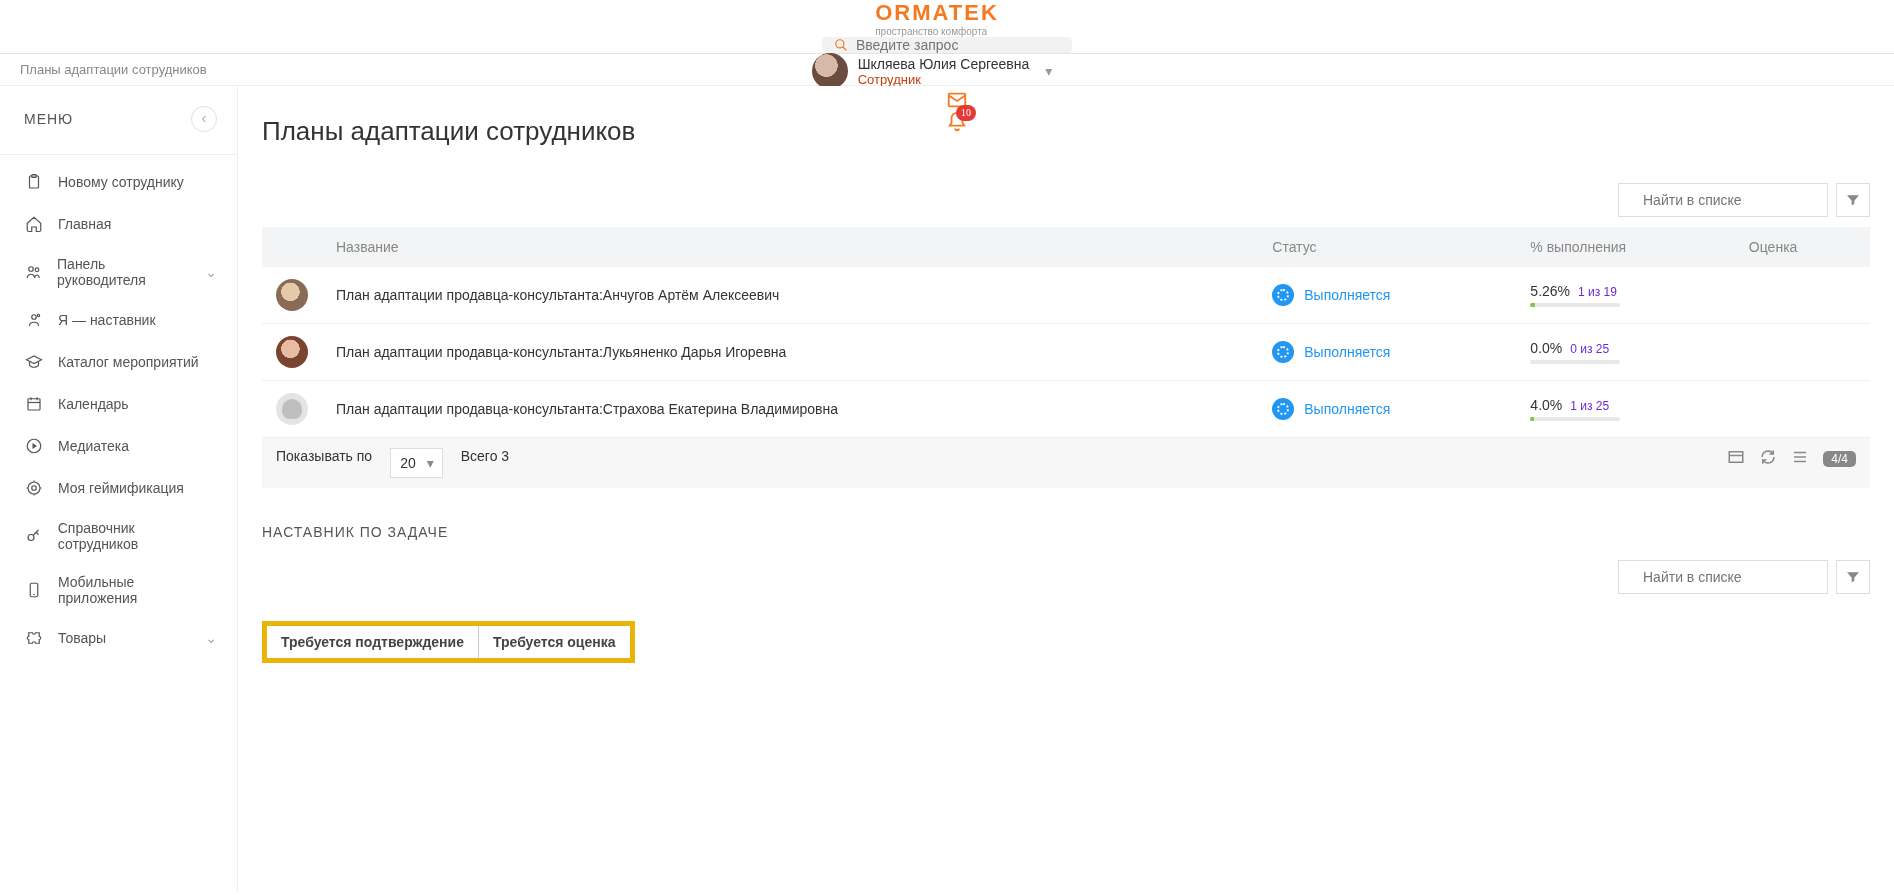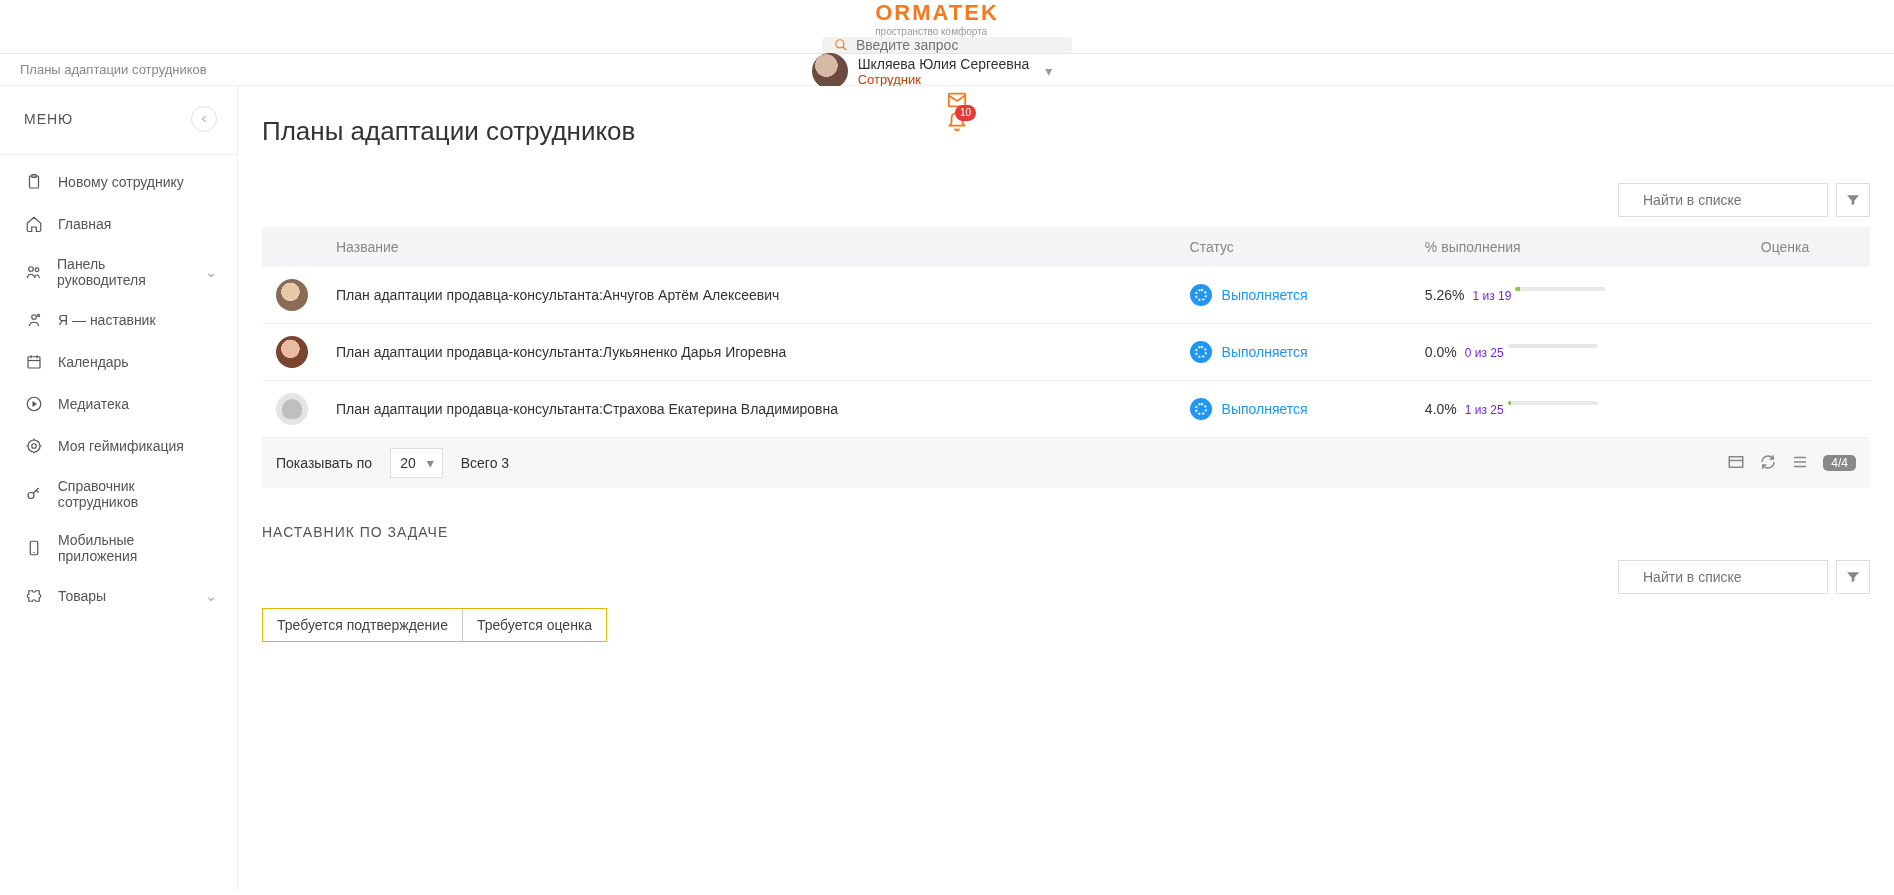--- a/index.html
+++ b/index.html
@@ -11,21 +11,21 @@
   .search-wrap { background:#f2f2f2; border-radius:4px; display:flex; align-items:center; height:34px; width:250px; padding:0 12px; }
   .search-wrap svg { width:14px; height:14px; fill:#f47920; margin-right:8px; }
   .search-wrap input { border:none; background:transparent; outline:none; font-size:14px; flex:1; color:#666; }
   .header-spacer { flex:1; }
   .user-block { display:flex; align-items:center; gap:10px; margin-right:30px; }
   .avatar { width:36px; height:36px; border-radius:50%; background: radial-gradient(circle at 40% 35%, #d7b9a8 0 35%, #6b4c3e 36% 100%); }
   .user-texts { display:flex; flex-direction:column; }
   .user-name { font-size:14px; color:#333; }
   .user-role { font-size:13px; color:#c2410c; }
   .chev-down { color:#999; margin-left:6px; }
-  .top-icon { width:22px; height:22px; display:flex; align-items:flex-start; justify-content:center; color:#f47920; margin-left:20px; position:relative; cursor:pointer; }
+  .top-icon { width:22px; height:22px; display:flex; align-items:flex-start; justify-content:center; color:#f47920; margin-left:20px; position:relative; cursor:pointer;font-family:Liberation Serif, serif; }
   .top-icon svg { width:22px; height:22px; stroke:#f47920; fill:none; stroke-width:2; }
   .badge { position:absolute; top:-6px; right:-8px; background:#e53935; color:#fff; font-size:10px; border-radius:10px; padding:1px 5px; line-height:14px; min-width:16px; text-align:center; }
   .breadcrumb { padding:8px 20px; font-size:13px; color:#888; border-bottom:1px solid #eee; }
   .layout { display:flex; }
   .sidebar { width:238px; border-right:1px solid #eee; min-height:calc(100vh - 90px); background:#fff; }
   .menu-head { display:flex; align-items:center; justify-content:space-between; padding:20px 20px 18px 24px; font-size:14px; color:#555; letter-spacing:1px; }
   .collapse-btn { width:26px; height:26px; border:1px solid #e0e0e0; border-radius:50%; display:flex; align-items:center; justify-content:center; color:#888; cursor:pointer; background:#fff; }
   .collapse-btn svg { width:12px; height:12px; stroke:#888; fill:none; stroke-width:2; }
   .menu-divider { height:1px; background:#eee; margin:4px 0 6px; }
   .menu-item { display:flex; align-items:center; gap:14px; padding:11px 20px 11px 24px; color:#555; cursor:pointer; font-size:14px; }
@@ -47,33 +47,33 @@
   tbody td { padding:12px 14px; border-bottom:1px solid #eee; vertical-align:middle; }
   .row-avatar { width:32px; height:32px; border-radius:50%; }
   .av1 { background: radial-gradient(circle at 45% 40%, #e6c9a8 0 35%, #8a6b55 36% 100%); }
   .av2 { background: radial-gradient(circle at 45% 40%, #e9bba0 0 35%, #7a4530 36% 100%); }
   .av3 { background:#e4e4e4; position:relative; }
   .av3::after { content:""; position:absolute; inset:6px; border-radius:50% 50% 40% 40%; background:#bfbfbf; }
   .status-cell { display:flex; align-items:center; gap:10px; }
   .status-dot { width:22px; height:22px; border-radius:50%; background:#2196f3; position:relative; }
   .status-dot::after { content:""; position:absolute; inset:5px; border-radius:50%; border:2px dotted #fff; }
   .status-text { color:#2196f3; }
-  .pct-cell { display:flex; flex-direction:row; gap:4px; }
+  .pct-cell { display:flex; flex-direction:column; gap:4px; }
   .pct-line { display:flex; align-items:baseline; gap:8px; }
   .pct-val { color:#333; font-size:14px; }
   .pct-sub { color:#6d28d9; font-size:12px; }
   .bar { width:90px; height:4px; background:#e8e8e8; border-radius:2px; overflow:hidden; }
   .bar-fill { height:100%; background:#8bc34a; }
-  .pager-row { display:flex; align-items:center; gap:18px; background:#f7f7f7; padding:10px 14px; margin-top:0; }
+  .pager-row { display:flex; align-items:flex-start; gap:18px; background:#f7f7f7; padding:10px 14px; margin-top:0; }
   .pager-row .select-20 { background:#fff; border:1px solid #ddd; padding:6px 26px 6px 9px; position:relative; cursor:pointer; }
   .pager-row .select-20::after { content:"▾"; position:absolute; right:8px; color:#888; top:6px; }
   .toolbar-icons { margin-left:auto; display:flex; align-items:center; gap:14px; color:#888; }
   .toolbar-icons span { cursor:pointer; }
   .pill { background:#888; color:#fff; border-radius:5px; padding:1px 8px; font-size:12px; }
-  .tabs { display:flex; border:1px solid #eab308; width:max-content; margin-top:14px; }
+  .tabs { display:flex; border:5px solid #eab308; width:max-content; margin-top:27px;font-weight:bold; }
   .tabs .tab { padding:8px 14px; font-size:14px; color:#444; border-right:1px solid #ccc; cursor:pointer; background:#fff; }
   .tabs .tab:last-child { border-right:none; }
   .tool-svg { width:18px; height:18px; stroke:#888; fill:none; stroke-width:2; }
 </style>
 </head>
 <body>
 
 <div class="header">
   <div class="logo-block">
     <span class="logo">ORMATEK</span>
@@ -154,20 +154,29 @@
         </div>
         <div class="menu-item">
           <span class="menu-icon">
             <svg viewBox="0 0 24 24">
               <circle cx="12" cy="8" r="3"></circle>
               <path d="M6 20c0-3 2.7-5 6-5s6 2 6 5"></path>
               <circle cx="18" cy="6" r="1.5"></circle>
             </svg>
           </span>
           <span>Я — наставник</span>
+        </div>
+        <div class="menu-item">
+          <span class="menu-icon">
+            <svg viewBox="0 0 24 24">
+              <path d="M2 9l10-5 10 5-10 5L2 9z"></path>
+              <path d="M6 12v4c0 1 3 3 6 3s6-2 6-3v-4"></path>
+            </svg>
+          </span>
+          <span>Каталог мероприятий</span>
         </div>
         <div class="menu-item">
           <span class="menu-icon">
             <svg viewBox="0 0 24 24">
               <rect x="4" y="5" width="16" height="15" rx="1"></rect>
               <line x1="4" y1="10" x2="20" y2="10"></line>
               <line x1="8" y1="3" x2="8" y2="7"></line>
               <line x1="16" y1="3" x2="16" y2="7"></line>
             </svg>
           </span>

